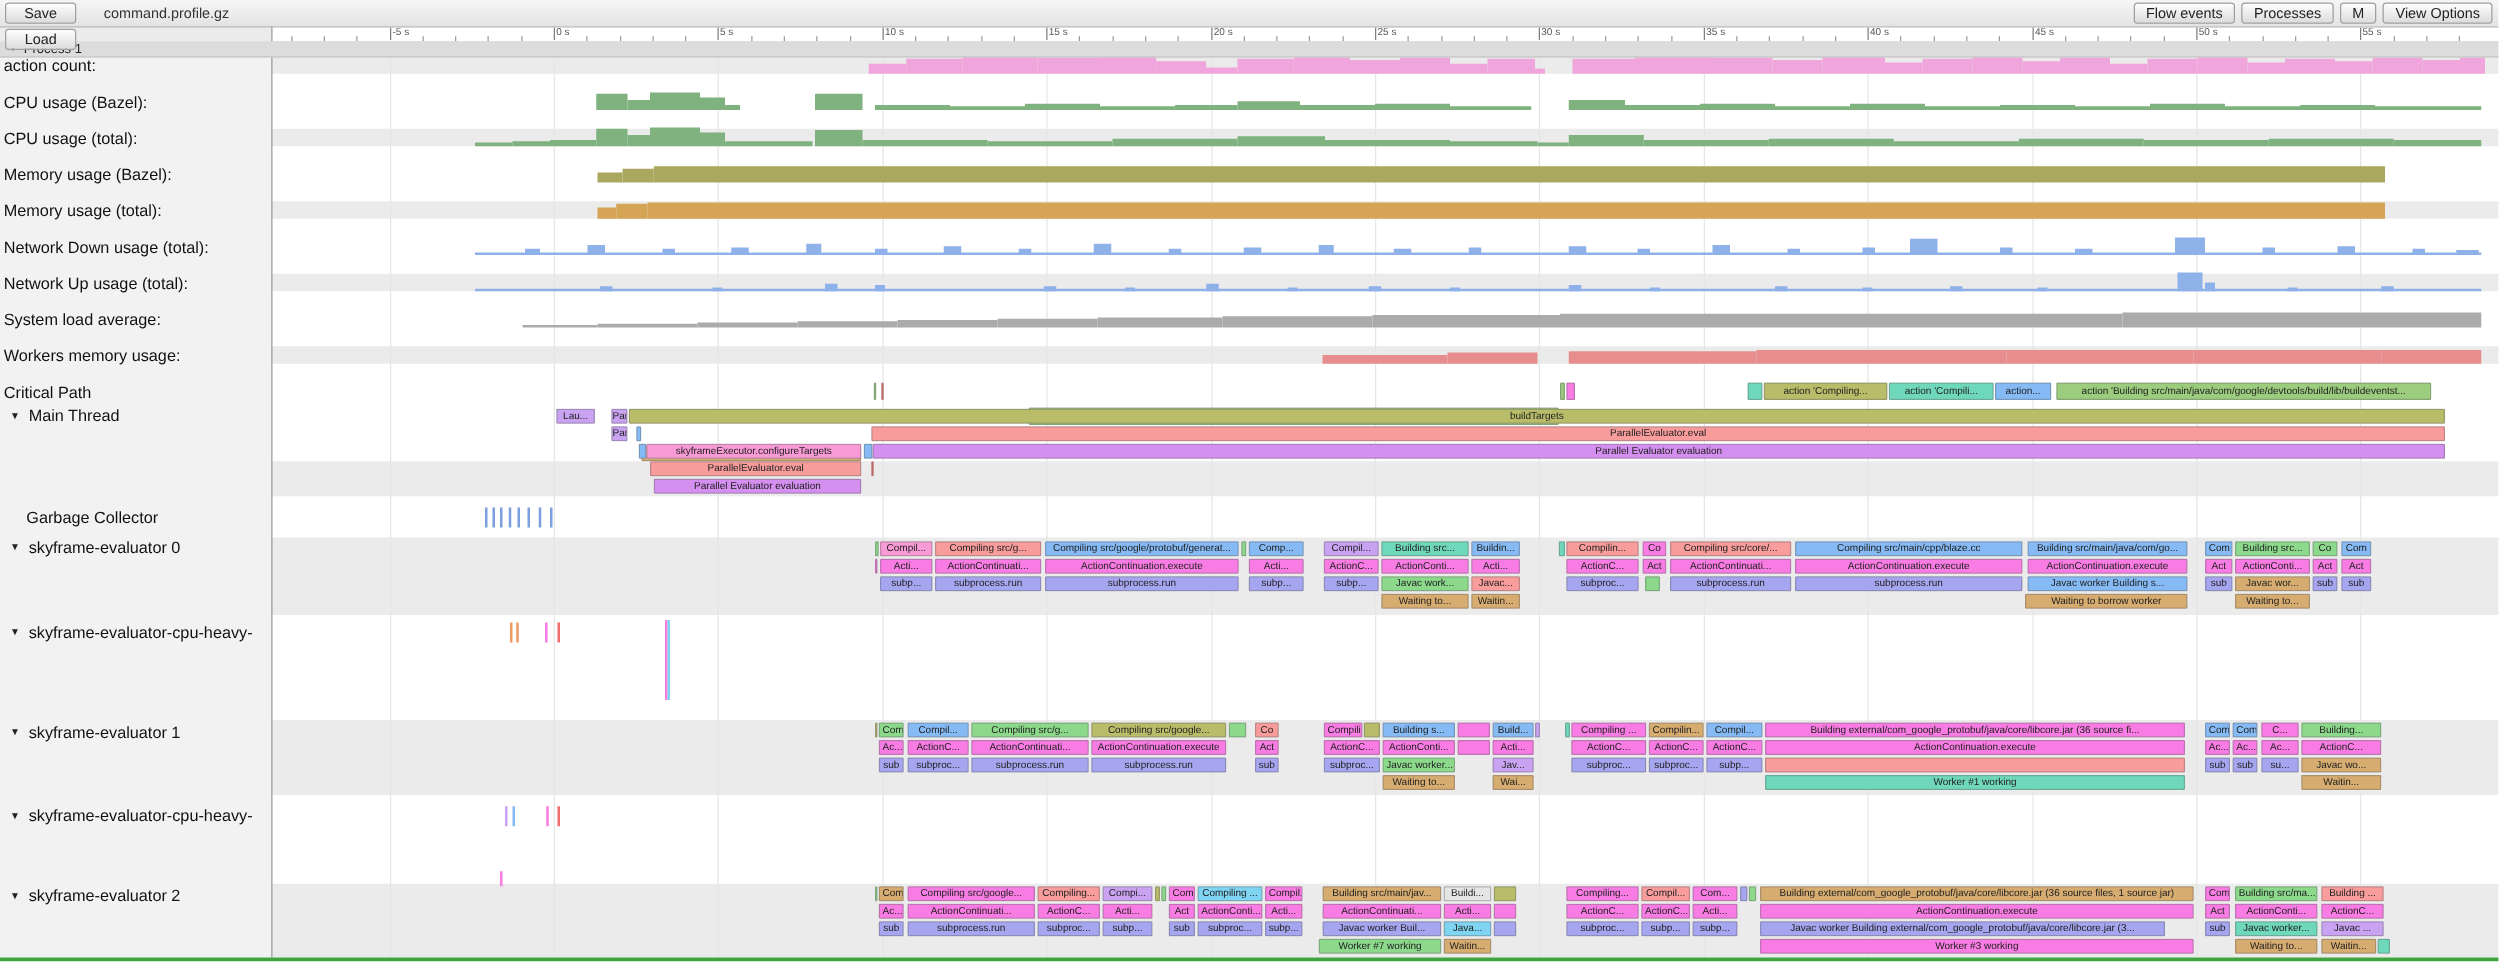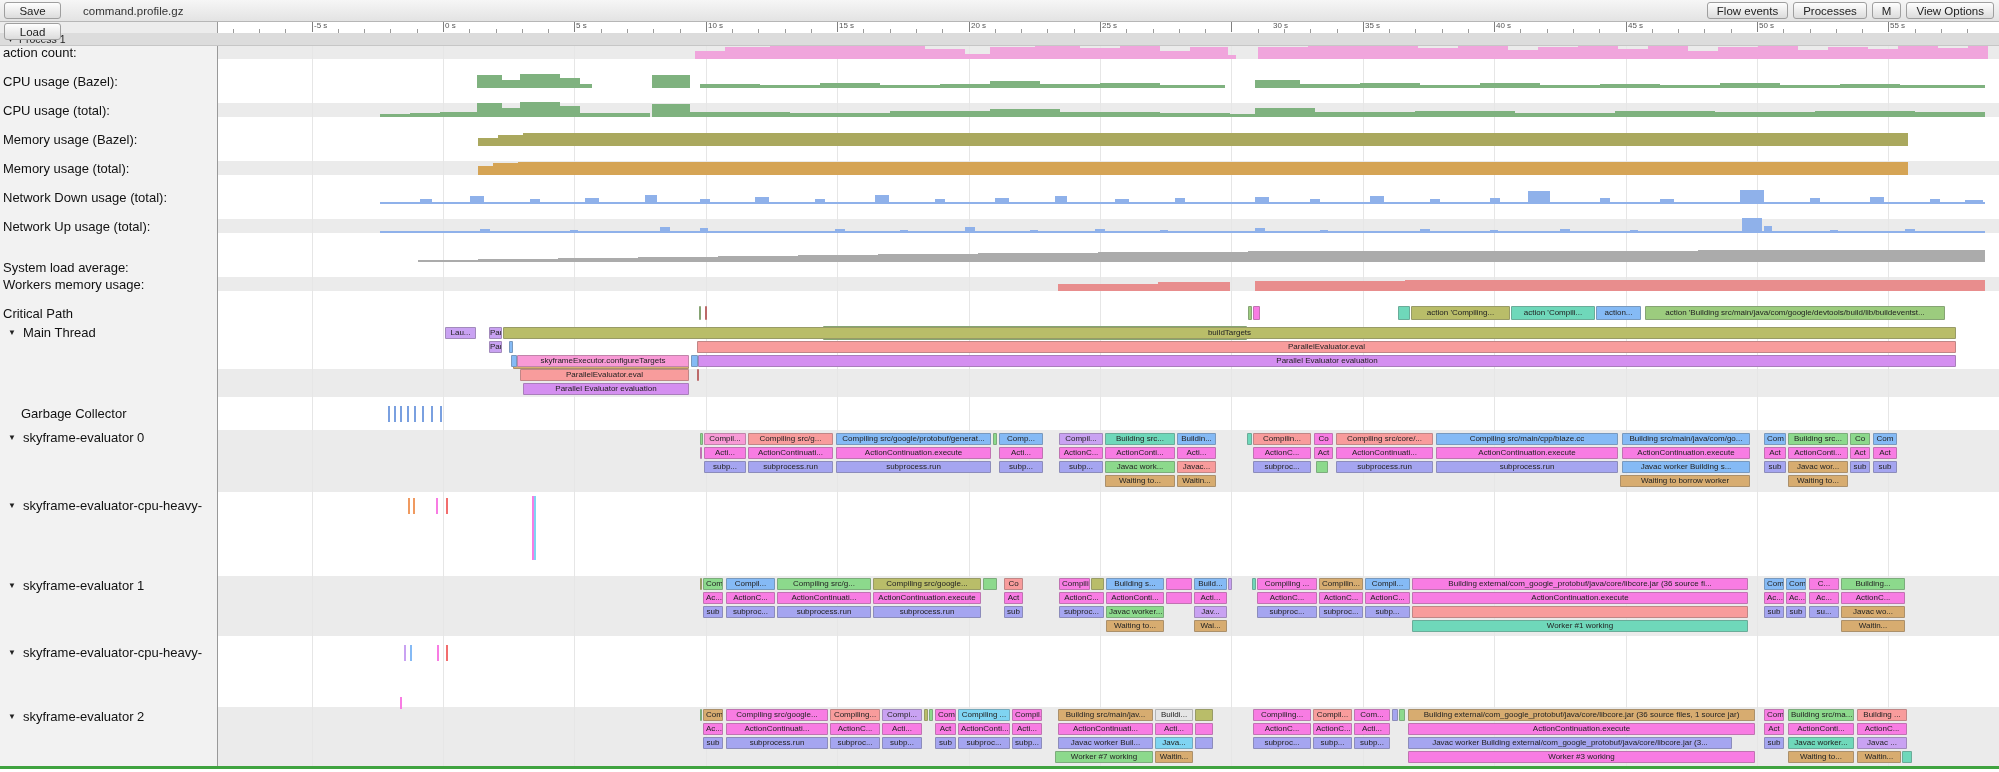--- a/index.html
+++ b/index.html
@@ -105,21 +105,21 @@
       <div class="abs" style="left: 1047px; top: 29px; width: 1px; height: 4px; background: rgb(154, 154, 154);"></div>
       <div class="abs" style="left: 1074px; top: 29px; width: 1px; height: 4px; background: rgb(154, 154, 154);"></div>
       <div class="abs" style="left: 1100px; top: 22px; width: 1px; height: 10px; background: rgb(128, 128, 128);"></div>
       <div class="tick-label" title="25 s" style="left: 1102px; top: 21px;">25 s</div>
       <div class="abs" style="left: 1100px; top: 45px; width: 1px; height: 721px; background: rgb(230, 230, 230);"></div>
       <div class="abs" style="left: 1126px; top: 29px; width: 1px; height: 4px; background: rgb(154, 154, 154);"></div>
       <div class="abs" style="left: 1153px; top: 29px; width: 1px; height: 4px; background: rgb(154, 154, 154);"></div>
       <div class="abs" style="left: 1179px; top: 29px; width: 1px; height: 4px; background: rgb(154, 154, 154);"></div>
       <div class="abs" style="left: 1205px; top: 29px; width: 1px; height: 4px; background: rgb(154, 154, 154);"></div>
       <div class="abs" style="left: 1231px; top: 22px; width: 1px; height: 10px; background: rgb(128, 128, 128);"></div>
-      <div class="tick-label" title="30 s" style="left: 1233px; top: 21px; padding-left: 40px;">30 s</div>
+      <div class="tick-label" title="30 s" style="left: 1233px; top: 21px;">30 s</div>
       <div class="abs" style="left: 1231px; top: 45px; width: 1px; height: 721px; background: rgb(230, 230, 230);"></div>
       <div class="abs" style="left: 1258px; top: 29px; width: 1px; height: 4px; background: rgb(154, 154, 154);"></div>
       <div class="abs" style="left: 1284px; top: 29px; width: 1px; height: 4px; background: rgb(154, 154, 154);"></div>
       <div class="abs" style="left: 1310px; top: 29px; width: 1px; height: 4px; background: rgb(154, 154, 154);"></div>
       <div class="abs" style="left: 1337px; top: 29px; width: 1px; height: 4px; background: rgb(154, 154, 154);"></div>
       <div class="abs" style="left: 1363px; top: 22px; width: 1px; height: 10px; background: rgb(128, 128, 128);"></div>
       <div class="tick-label" title="35 s" style="left: 1365px; top: 21px;">35 s</div>
       <div class="abs" style="left: 1363px; top: 45px; width: 1px; height: 721px; background: rgb(230, 230, 230);"></div>
       <div class="abs" style="left: 1389px; top: 29px; width: 1px; height: 4px; background: rgb(154, 154, 154);"></div>
       <div class="abs" style="left: 1415px; top: 29px; width: 1px; height: 4px; background: rgb(154, 154, 154);"></div>
@@ -548,21 +548,21 @@
       </div>
       <div class="lbl" style="top: 161px; left: 3px;">
         <span>Memory usage (total):</span>
       </div>
       <div class="lbl" style="top: 190px; left: 3px;">
         <span>Network Down usage (total):</span>
       </div>
       <div class="lbl" style="top: 219px; left: 3px;">
         <span>Network Up usage (total):</span>
       </div>
-      <div class="lbl" style="top: 260px; left: 3px; text-align: center;">
+      <div class="lbl" style="top: 248px; left: 3px; text-align: center;">
         <span>System load average:</span>
       </div>
       <div class="lbl" style="top: 277px; left: 3px;">
         <span>Workers memory usage:</span>
       </div>
       <div class="lbl" style="top: 306px; left: 3px;">
         <span>Critical Path</span>
       </div>
       <div class="lbl" style="top: 325px; left: 8px;">
         <span class="tri">▼</span>

